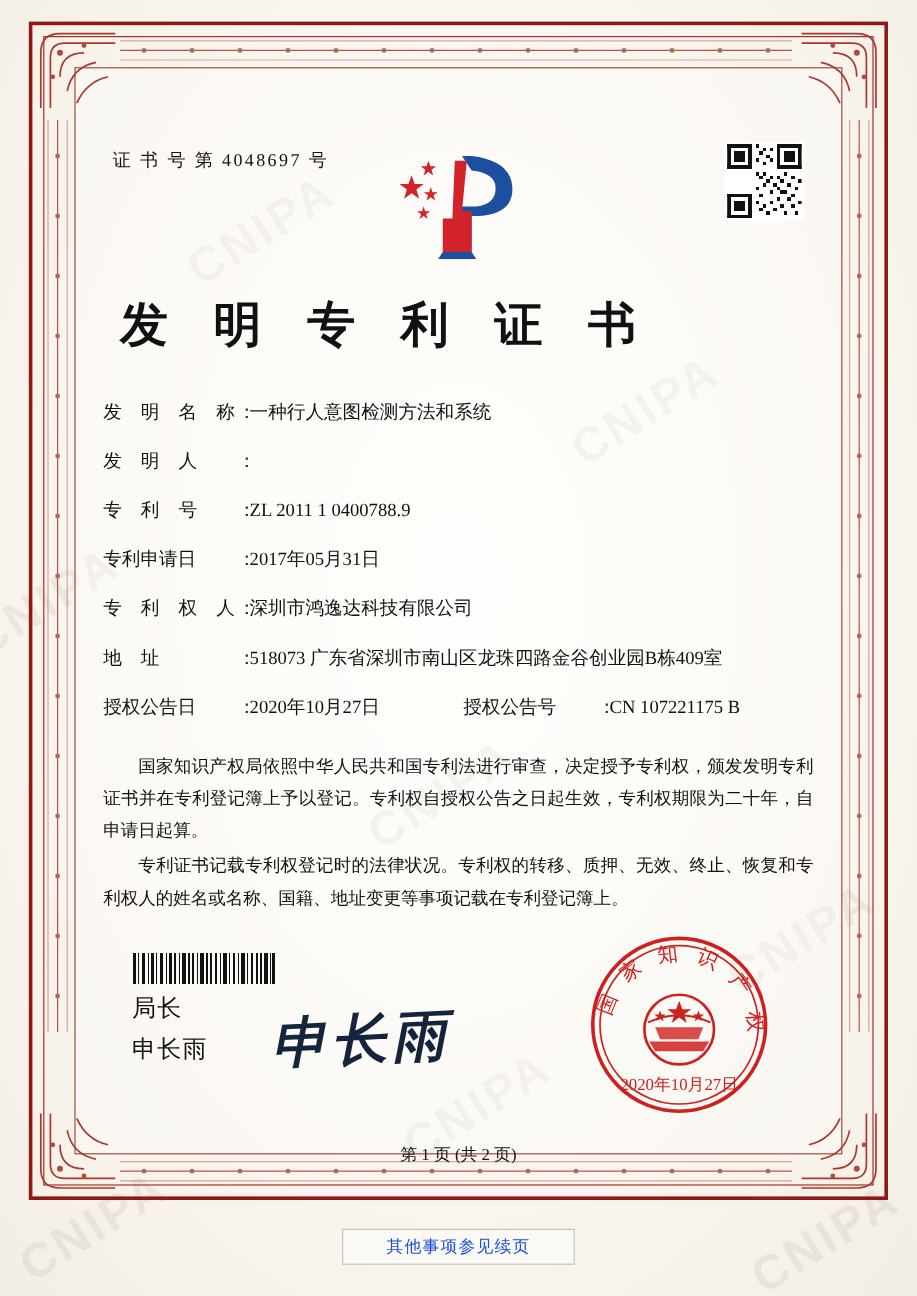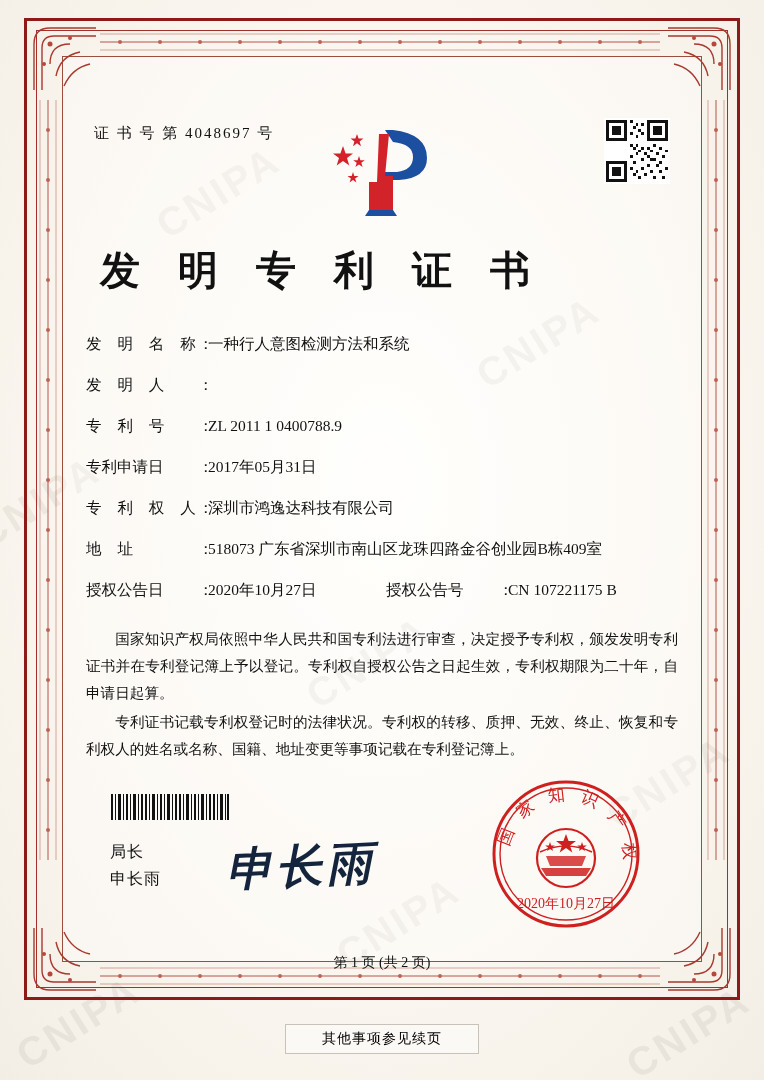--- a/index.html
+++ b/index.html
@@ -170,21 +170,21 @@
     left: 24px;
     bottom: 130px;
     width: 120px;
     height: 26px;
   }
   
   .sign-block {
     position: absolute;
     left: 24px;
     bottom: 58px;
-    font-size: 16px;
+    font-size: 20px;
     line-height: 1.7;
     color: #111;
     letter-spacing: 1px;
   }
   .handwriting {
     position: absolute;
     left: 140px;
     bottom: 52px;
     font-size: 46px;
     font-family: "Liberation Serif", serif;
@@ -217,21 +217,21 @@
     bottom: 26px;
     text-align: center;
   }
   .footer-note span {
     display: inline-block;
     border: 1px solid #c8c2b8;
     background: #fbf9f5;
     padding: 5px 36px;
     font-size: 14px;
     letter-spacing: 1px;
-    color: #000000;
+    color: #1d4ed8;
   }
 </style>
 </head>
 <body>
 
 <div class="page">
 
   <div class="wm w1">CNIPA</div>
   <div class="wm w2">CNIPA</div>
   <div class="wm w3">CNIPA</div>

